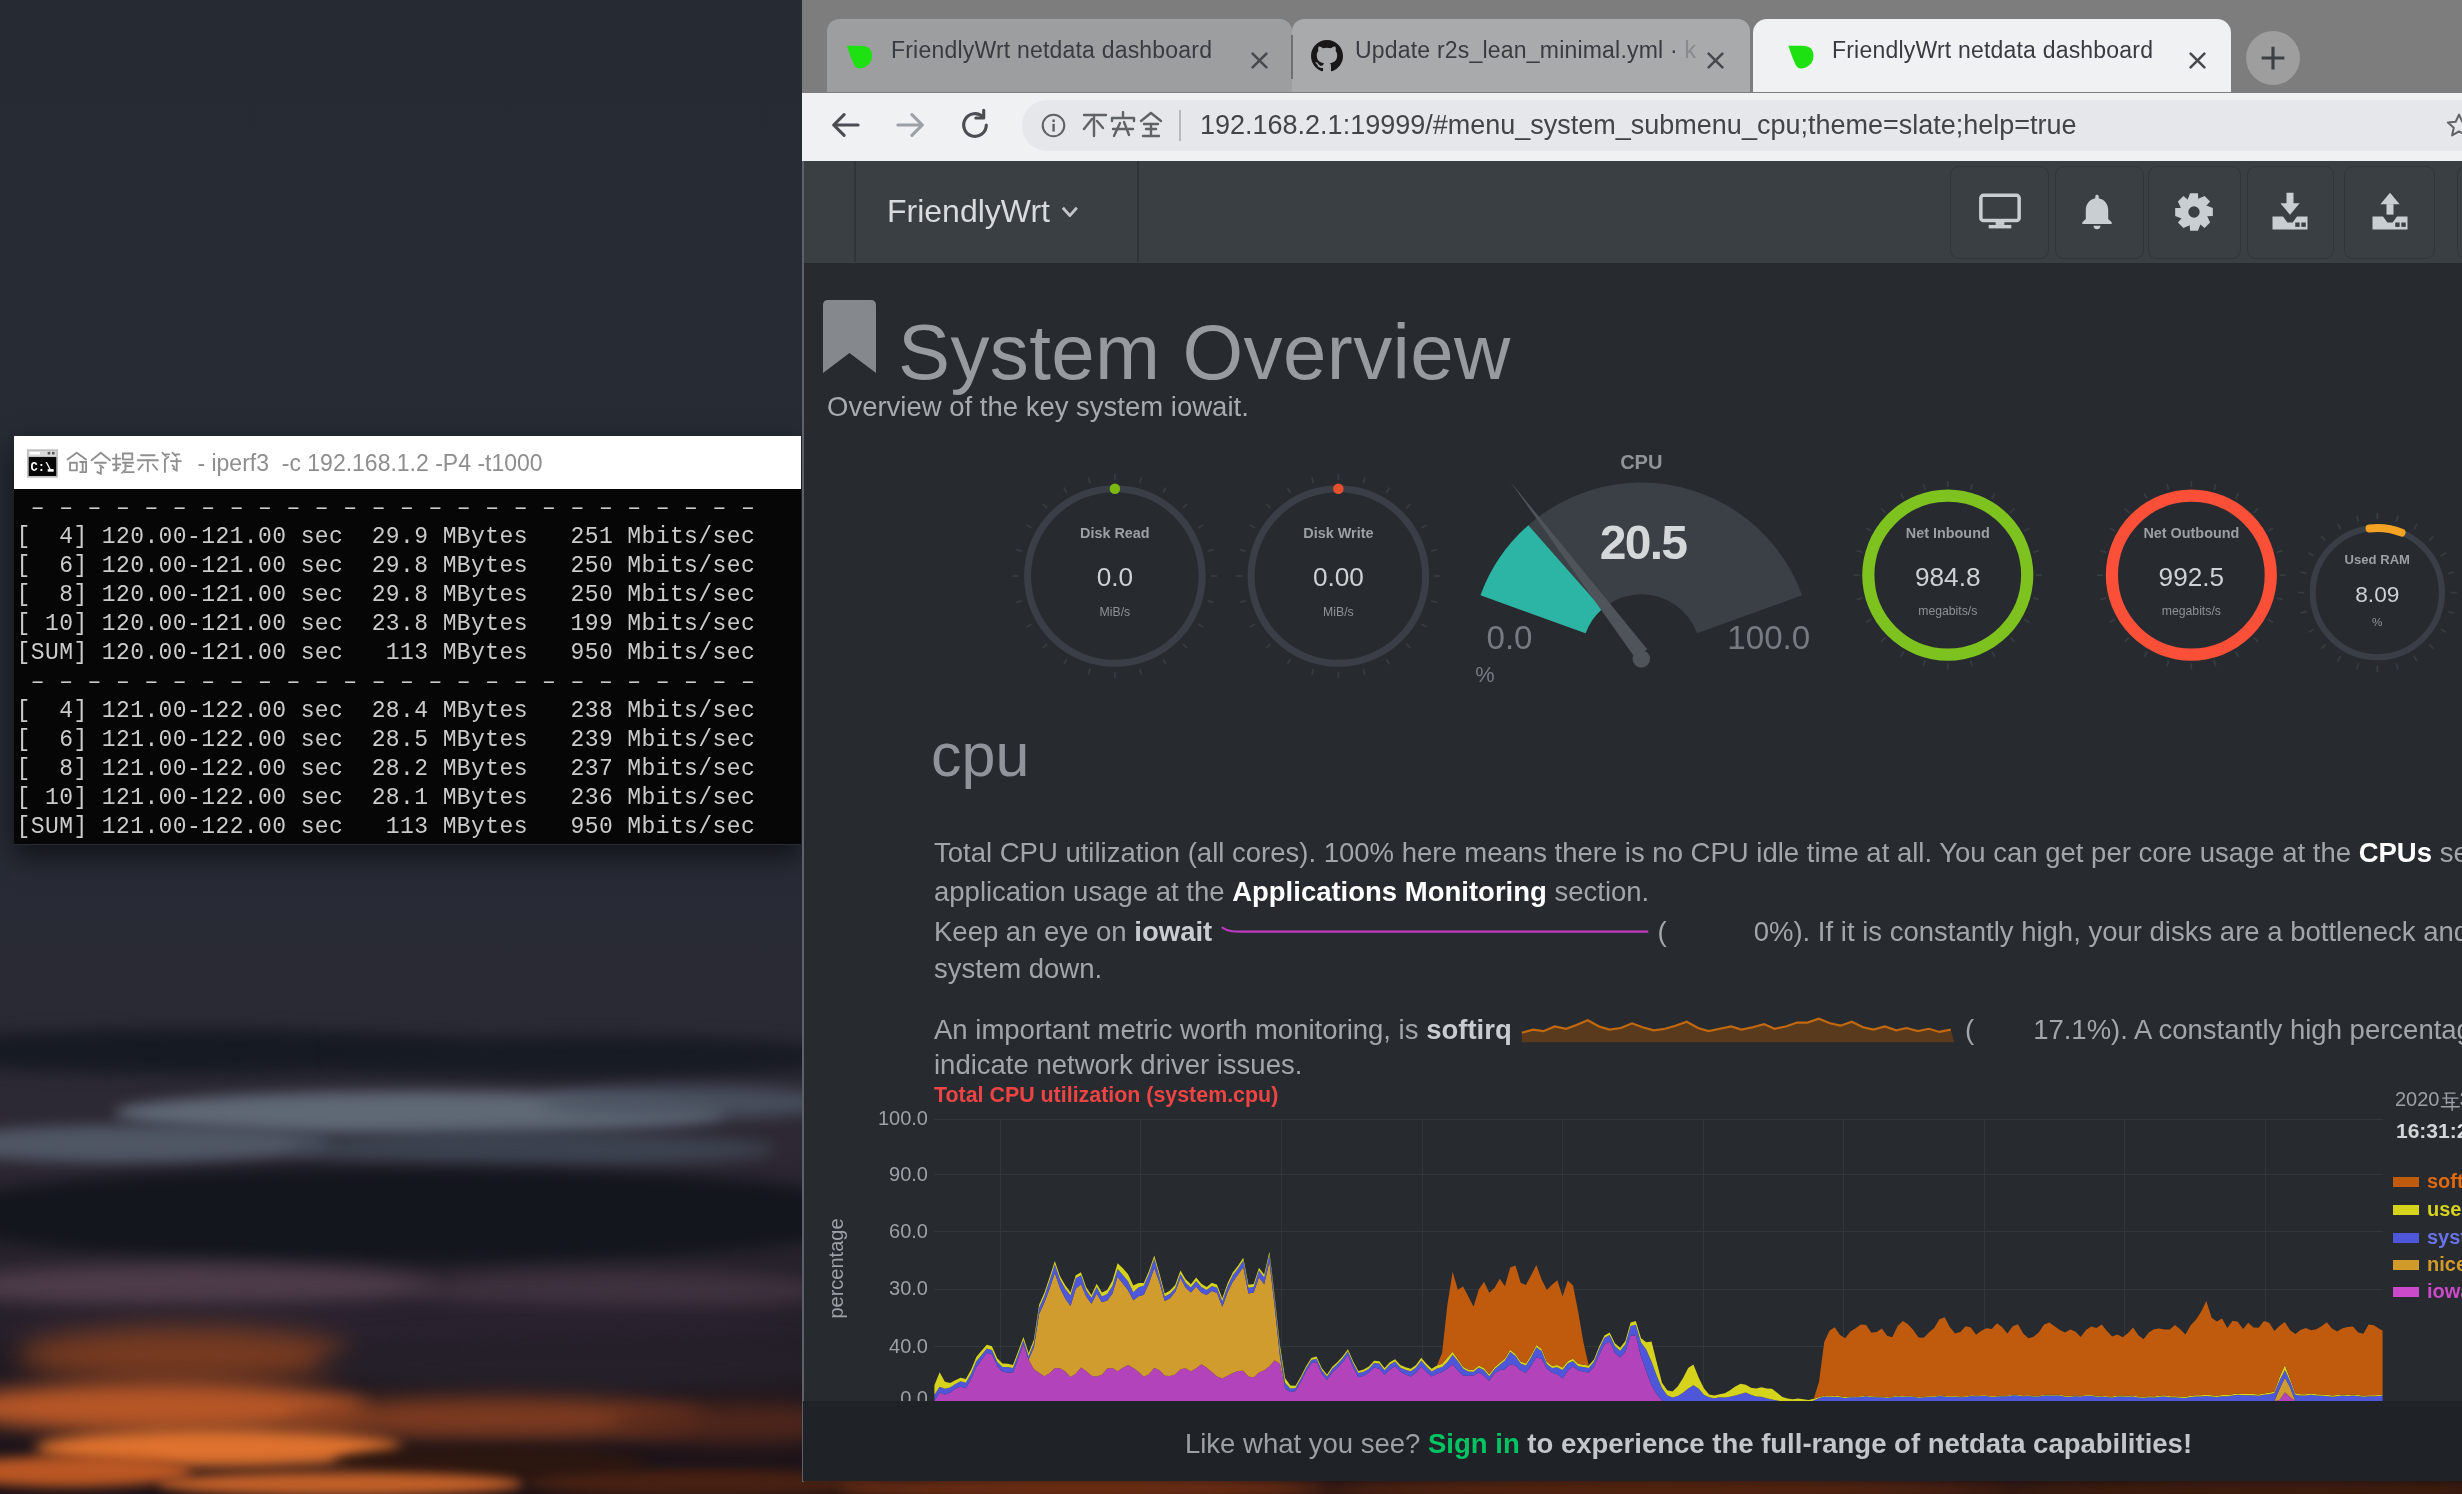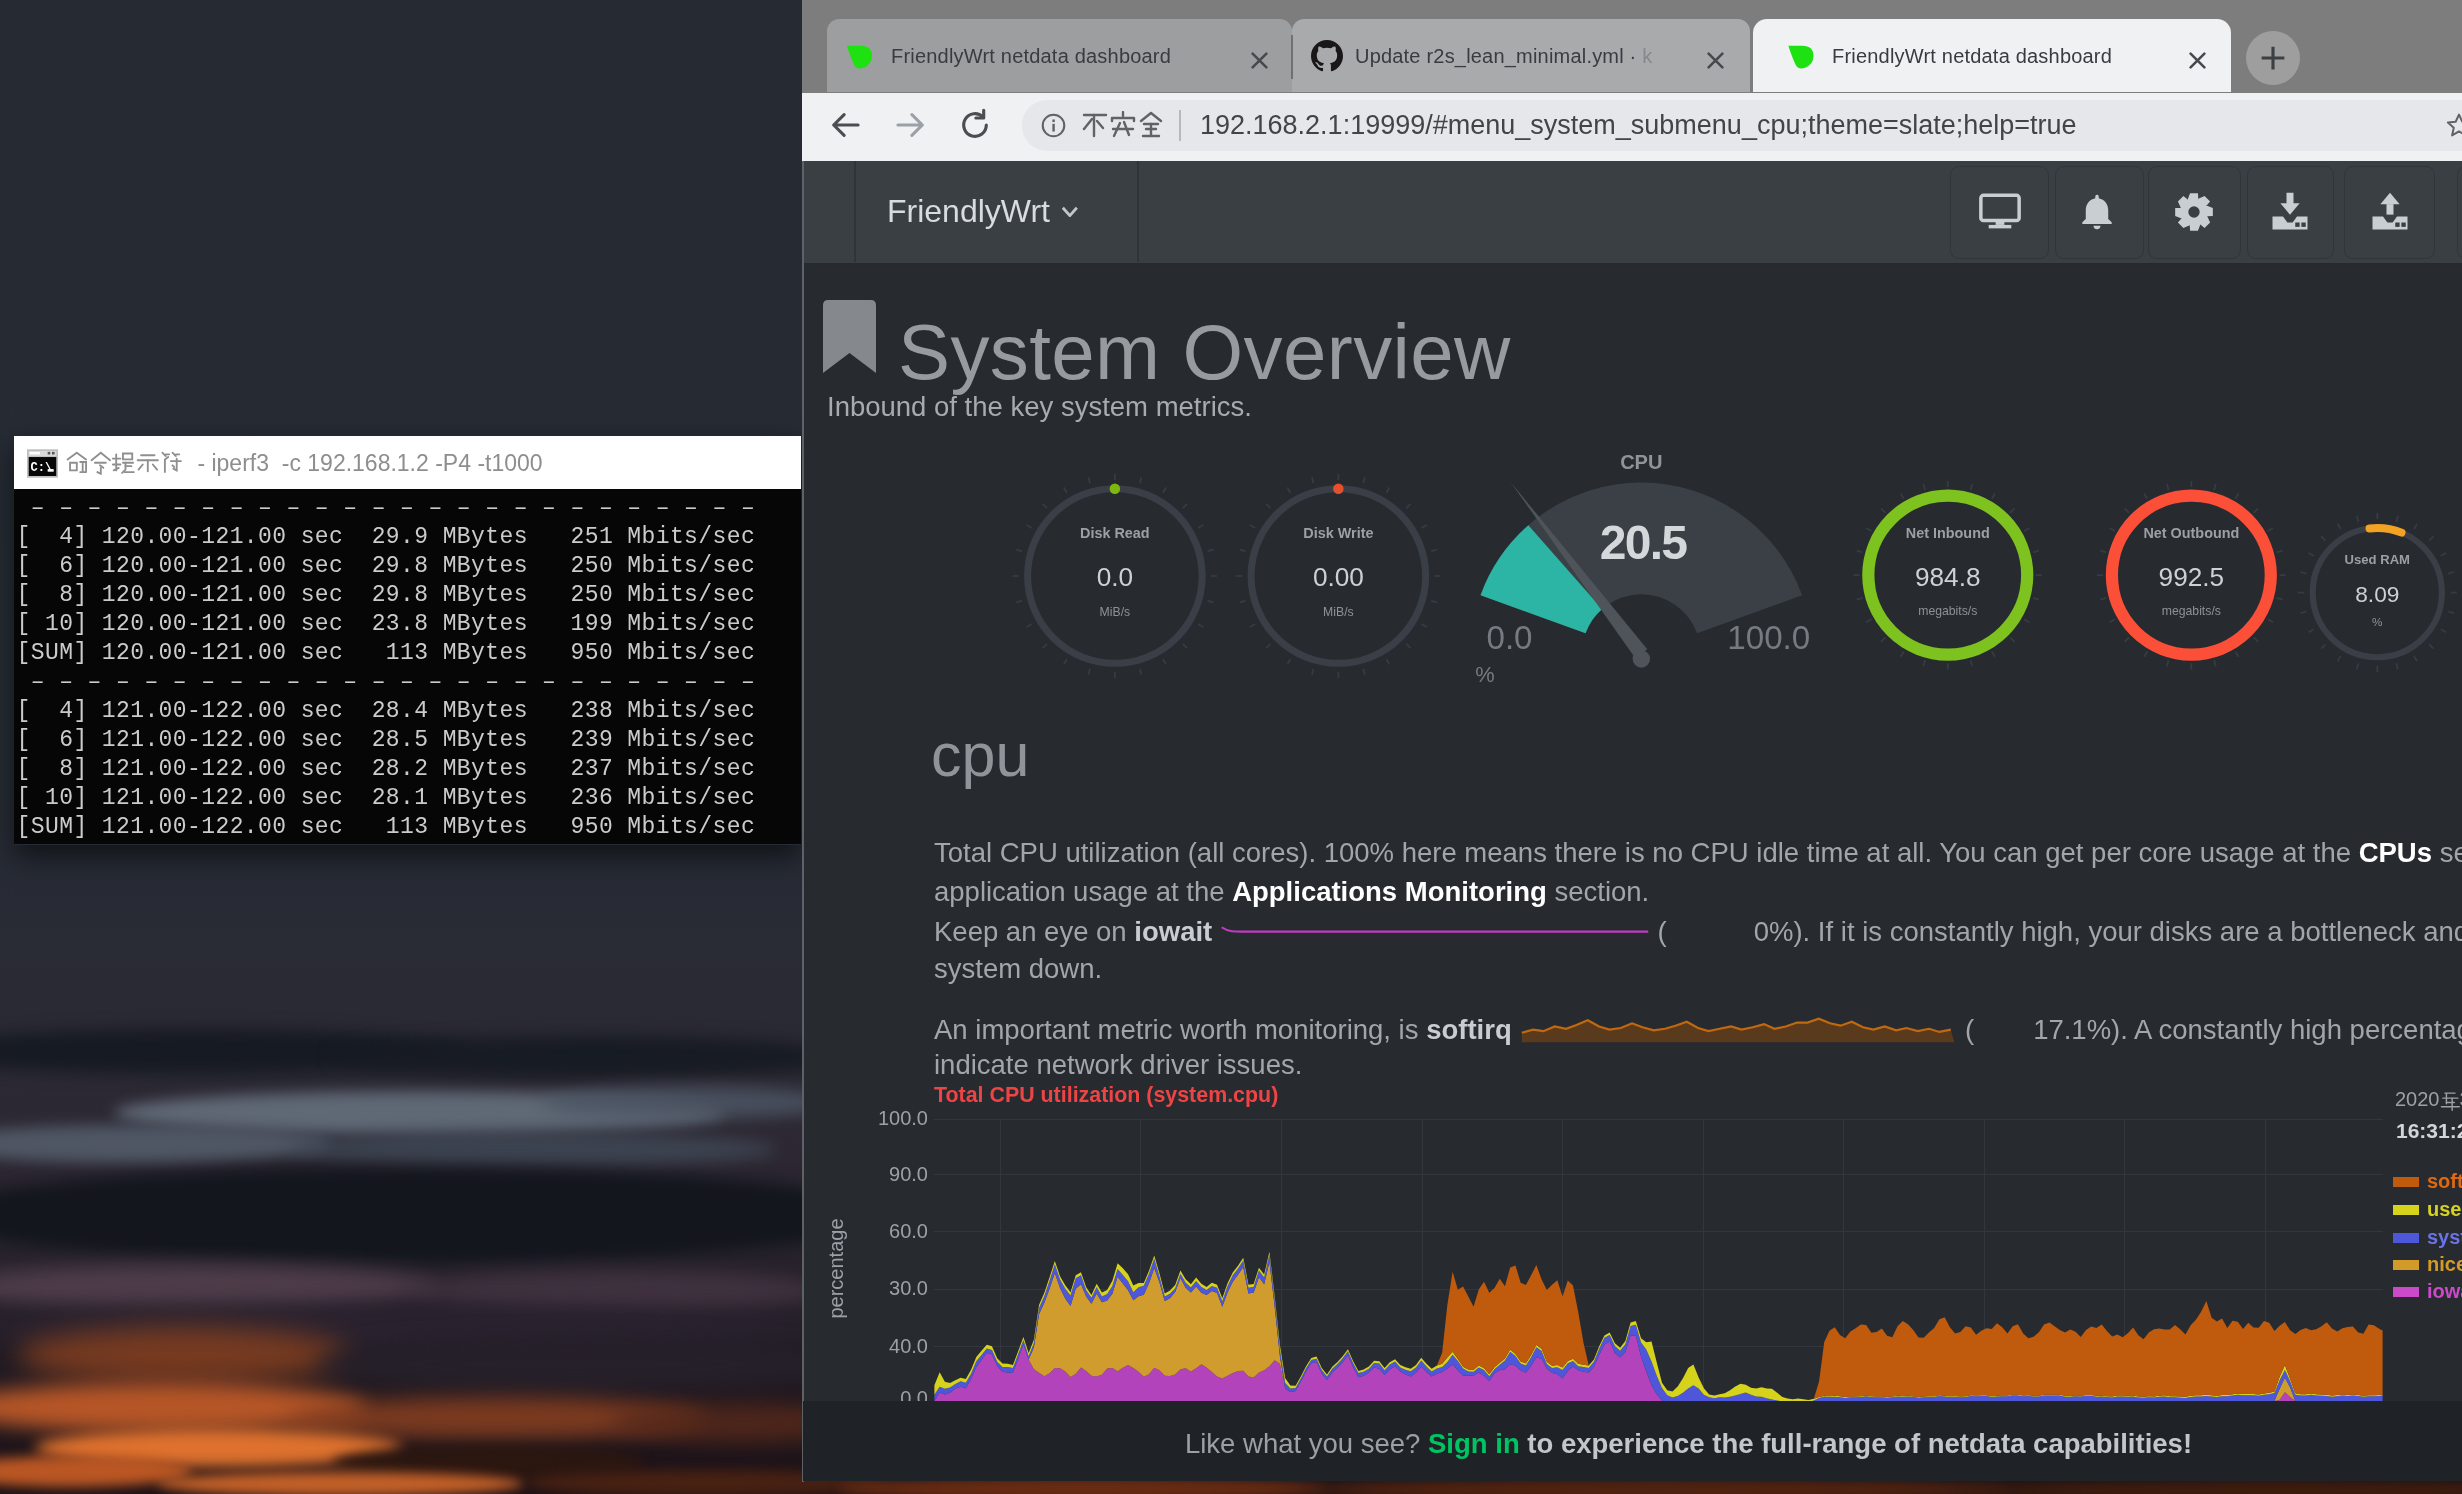--- a/index.html
+++ b/index.html
@@ -6,21 +6,21 @@
 #wall{position:absolute;inset:0;background:linear-gradient(180deg,#252a33 0%,#262b34 42%,#272b35 58%,#2a2a34 68%,#2d2833 76%,#241f28 88%,#1c1116 100%)}
 .cl{position:absolute;border-radius:50%;filter:blur(19px)}
 
 #cmd{position:absolute;left:14px;top:436px;width:787px;height:409px;box-shadow:0 12.2px 26px rgba(0,0,0,.55)}
 #cmdtitle{position:absolute;left:0;top:0;width:100%;height:53px;background:#fff}
 #cmdbody{position:absolute;left:0;top:53px;width:100%;height:355px;background:#060607}
 #cmdtext{position:absolute;left:2.6px;top:5.2px;font-family:"Liberation Mono",monospace;font-size:23px;line-height:29px;letter-spacing:0.4px;color:#cbcbcb;white-space:pre}
 
 #strip{position:absolute;left:802px;top:0;width:1661px;height:93px;background:#7d7d7d}
 .tab{position:absolute;top:19px;height:73px;border-radius:12.2px 12.2px 0 0}
-.tabtitle{position:absolute;font-size:20px;letter-spacing:0.2px;color:#383c40;top:45px;white-space:nowrap}
+.tabtitle{position:absolute;font-size:23px;letter-spacing:0.2px;color:#383c40;top:37px;white-space:nowrap}
 #toolbar{position:absolute;left:802px;top:93px;width:1661px;height:68px;background:#f0f1f2}
 #omni{position:absolute;left:1022px;top:100px;width:1465px;height:51px;border-radius:25px;background:#e5e7ea}
 #urltext{position:absolute;left:1200px;top:110px;font-size:27px;color:#41454a;white-space:nowrap}
 
 #navbar{position:absolute;left:803px;top:161px;width:1659px;height:103px;background:#3a3f44;border-bottom:1.7px solid #26292d}
 #dash{position:absolute;left:803px;top:264px;width:1659px;height:1138px;background:#272b30}
 #leftline{position:absolute;left:802px;top:161px;width:1.7px;height:1321px;background:#5d6268}
 .navsep{position:absolute;top:161px;width:1.7px;height:101px;background:#2f3438}
 .navbtn{position:absolute;top:166px;height:93px;border:1.7px solid #30353a;border-radius:8.7px}
 h1.ov{position:absolute;left:898px;top:307px;font-size:78px;font-weight:normal;color:#979a9e;letter-spacing:0.4px;white-space:nowrap}
@@ -237,21 +237,21 @@
       <rect x="20" y="15" width="8" height="12" fill="#c9ced2"></rect>
       <path d="M4,29 h12 l5,7 h6 l5,-7 h12 v15 h-40 Z" fill="#c9ced2"></path>
       <rect x="30" y="36" width="5" height="5" fill="#3a3f44"></rect>
       <rect x="37" y="36" width="5" height="5" fill="#3a3f44"></rect>
     </svg></div>
 <div class="navbtn" style="left:2457px;width:26px"></div>
 <svg class="abs" style="left:823px;top:300px" width="53" height="73" viewBox="0 0 61 84">
     <path d="M6,0 H55 Q61,0 61,6 V84 L30.5,61 L0,84 V6 Q0,0 6,0 Z" fill="#85898e"></path>
   </svg>
 <h1 class="ov">System Overview</h1>
-<div id="ovsub">Inbound of the key system metrics.</div>
+<div id="ovsub">Overview of the key system iowait.</div>
 <svg class="abs" style="left:1004px;top:437px" width="1458" height="271" viewBox="0 0 1670 310">
     <line x1="237.0" y1="159.0" x2="244.0" y2="159.0" stroke="#363c43" stroke-width="2"></line>
     <line x1="233.3" y1="187.5" x2="240.0" y2="189.3" stroke="#363c43" stroke-width="2"></line>
     <line x1="222.3" y1="214.0" x2="228.3" y2="217.5" stroke="#363c43" stroke-width="2"></line>
     <line x1="204.8" y1="236.8" x2="209.7" y2="241.7" stroke="#363c43" stroke-width="2"></line>
     <line x1="182.0" y1="254.3" x2="185.5" y2="260.3" stroke="#363c43" stroke-width="2"></line>
     <line x1="155.5" y1="265.3" x2="157.3" y2="272.0" stroke="#363c43" stroke-width="2"></line>
     <line x1="127.0" y1="269.0" x2="127.0" y2="276.0" stroke="#363c43" stroke-width="2"></line>
     <line x1="98.5" y1="265.3" x2="96.7" y2="272.0" stroke="#363c43" stroke-width="2"></line>
     <line x1="72.0" y1="254.3" x2="68.5" y2="260.3" stroke="#363c43" stroke-width="2"></line>

